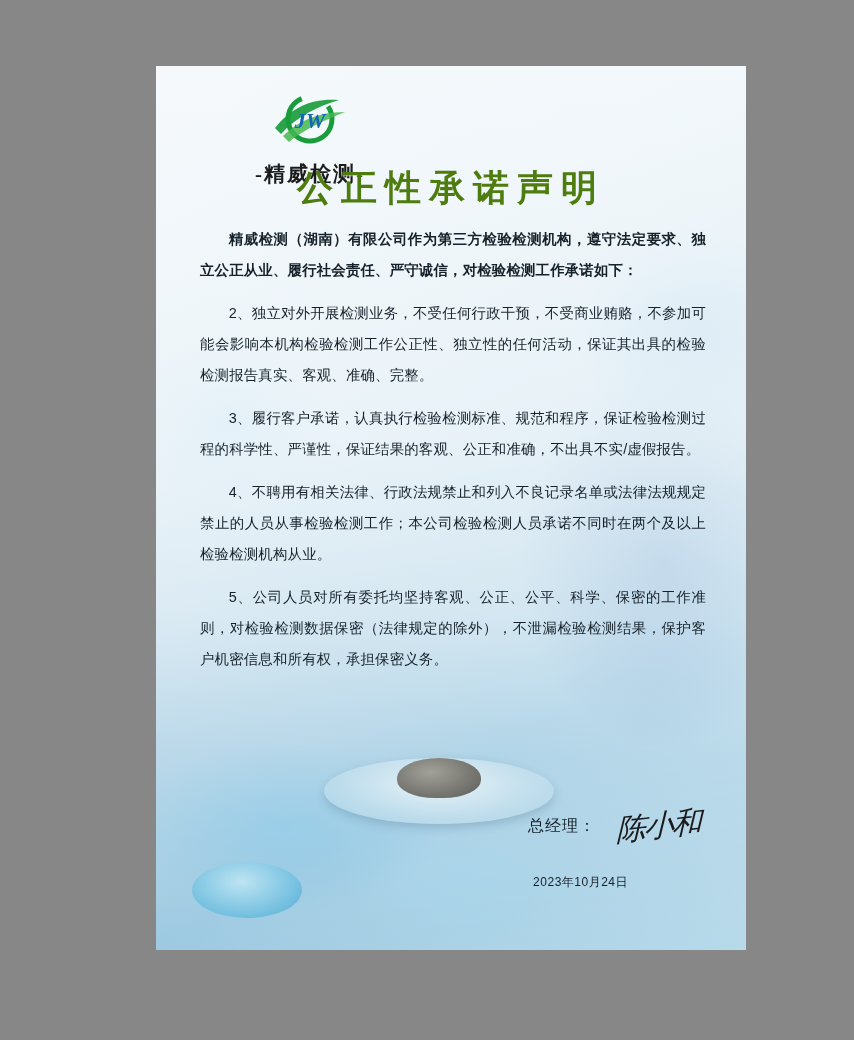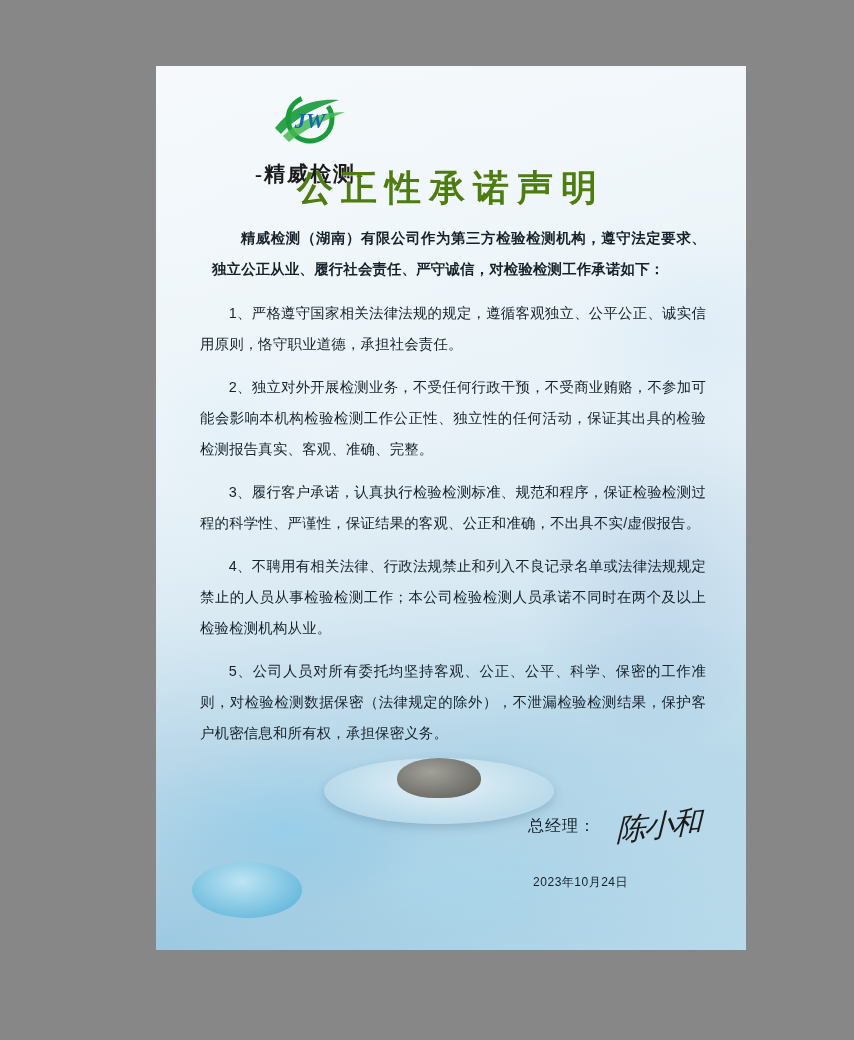--- a/index.html
+++ b/index.html
@@ -133,23 +133,22 @@
     right: 40px;
     top: 158px;
     font-size: 14.4px;
     line-height: 31px;
     color: #16222b;
     text-align: justify;
   }
   .lead {
     font-weight: 700;
     text-indent: 2em;
-    margin: 0 0 12px 12px;
+    margin: 0 0 12px 0;
     letter-spacing: .2px;
-    font-family: Liberation Mono, monospace;
   }
   .clause {
     margin: 0 0 12px 0;
     text-indent: 2em;
     letter-spacing: .2px;
   }
 
   .sign-row {
     position: absolute;
     right: 46px;
@@ -205,21 +204,20 @@
             <text x="43" y="38" text-anchor="middle" font-family="Liberation Serif, serif" font-size="22" font-weight="bold" fill="#1566b8" font-style="italic">JW</text>
           </svg>
         </div>
         <div class="logo-name">-精威检测-</div>
       </div>
 
       <div class="title">公正性承诺声明</div>
 
       <div class="body-text">
         <p class="lead">精威检测（湖南）有限公司作为第三方检验检测机构，遵守法定要求、独立公正从业、履行社会责任、严守诚信，对检验检测工作承诺如下：</p>
-        <p class="clause">1、严格遵守国家相关法律法规的规定，遵循客观独立、公平公正、诚实信用原则，恪守职业道德，承担社会责任。</p>
         <p class="clause">2、独立对外开展检测业务，不受任何行政干预，不受商业贿赂，不参加可能会影响本机构检验检测工作公正性、独立性的任何活动，保证其出具的检验检测报告真实、客观、准确、完整。</p>
         <p class="clause">3、履行客户承诺，认真执行检验检测标准、规范和程序，保证检验检测过程的科学性、严谨性，保证结果的客观、公正和准确，不出具不实/虚假报告。</p>
         <p class="clause">4、不聘用有相关法律、行政法规禁止和列入不良记录名单或法律法规规定禁止的人员从事检验检测工作；本公司检验检测人员承诺不同时在两个及以上检验检测机构从业。</p>
         <p class="clause">5、公司人员对所有委托均坚持客观、公正、公平、科学、保密的工作准则，对检验检测数据保密（法律规定的除外），不泄漏检验检测结果，保护客户机密信息和所有权，承担保密义务。</p>
       </div>
 
       <div class="sign-row">
         <span class="sign-label">总经理：</span>
         <span class="signature">陈小和</span>
       </div>

